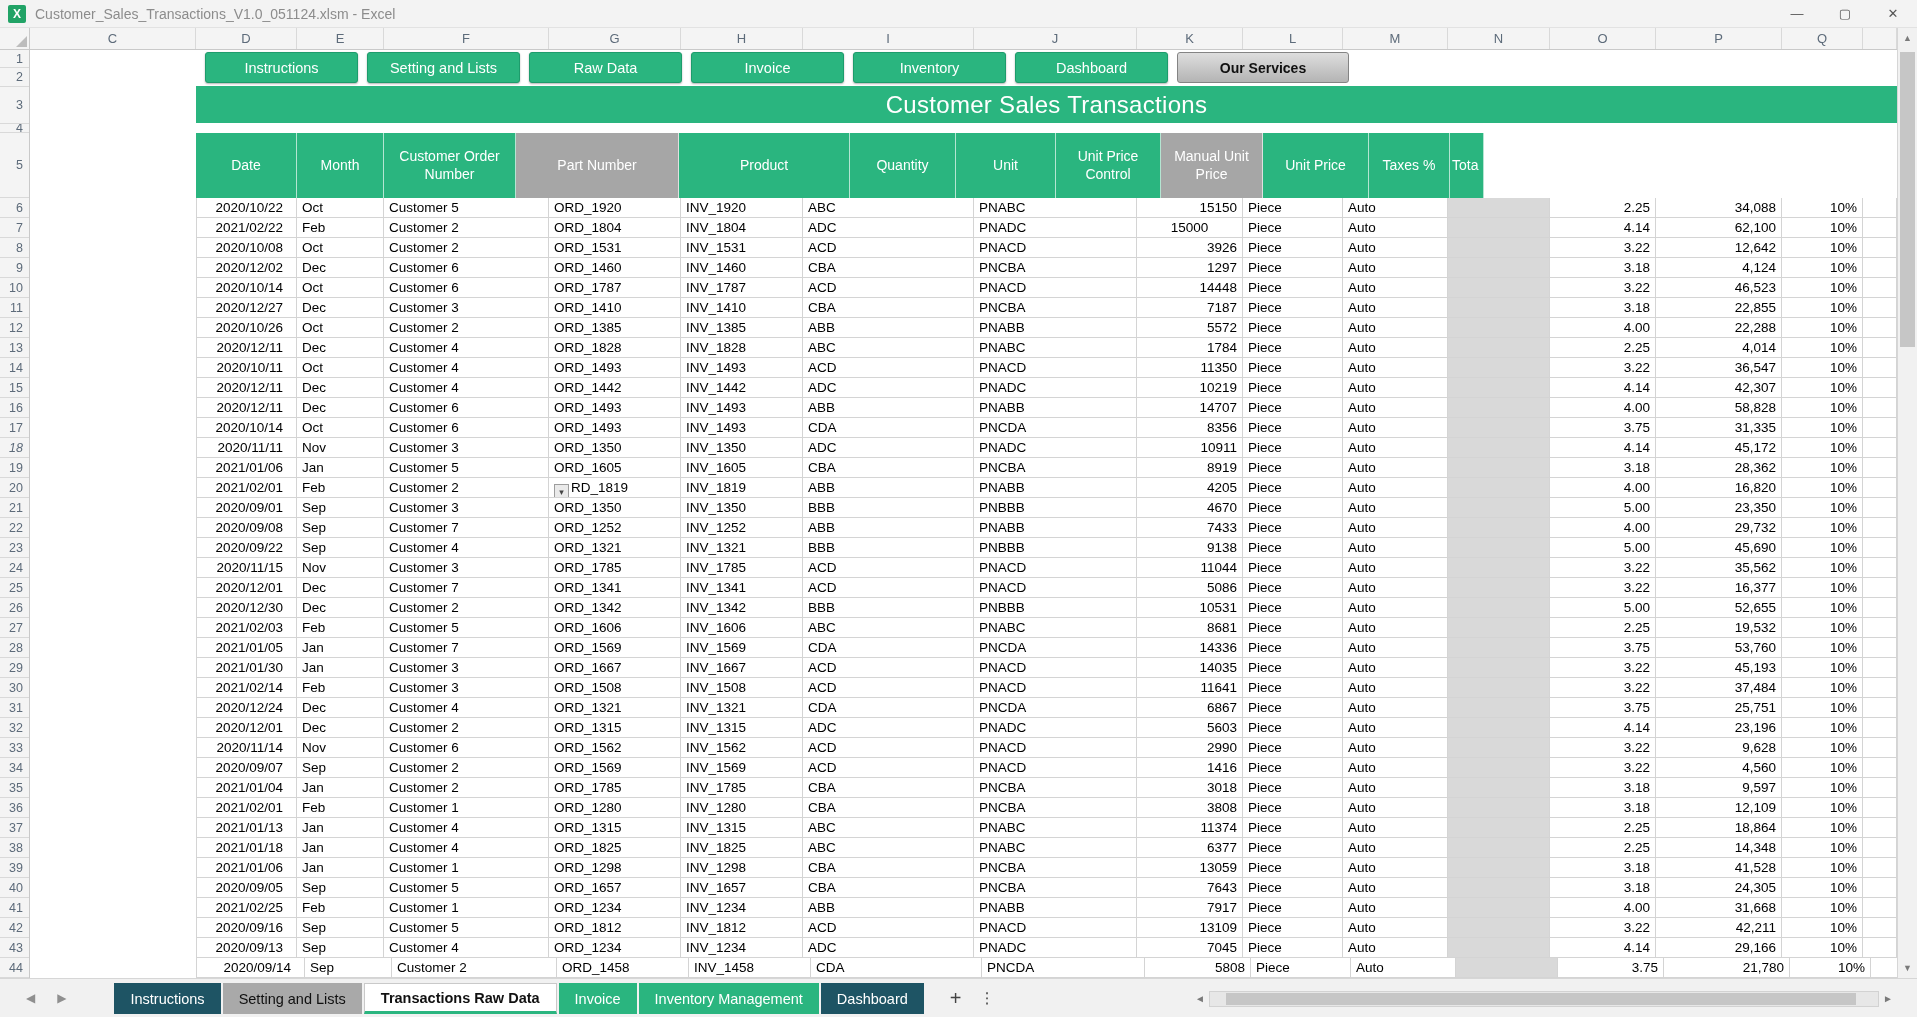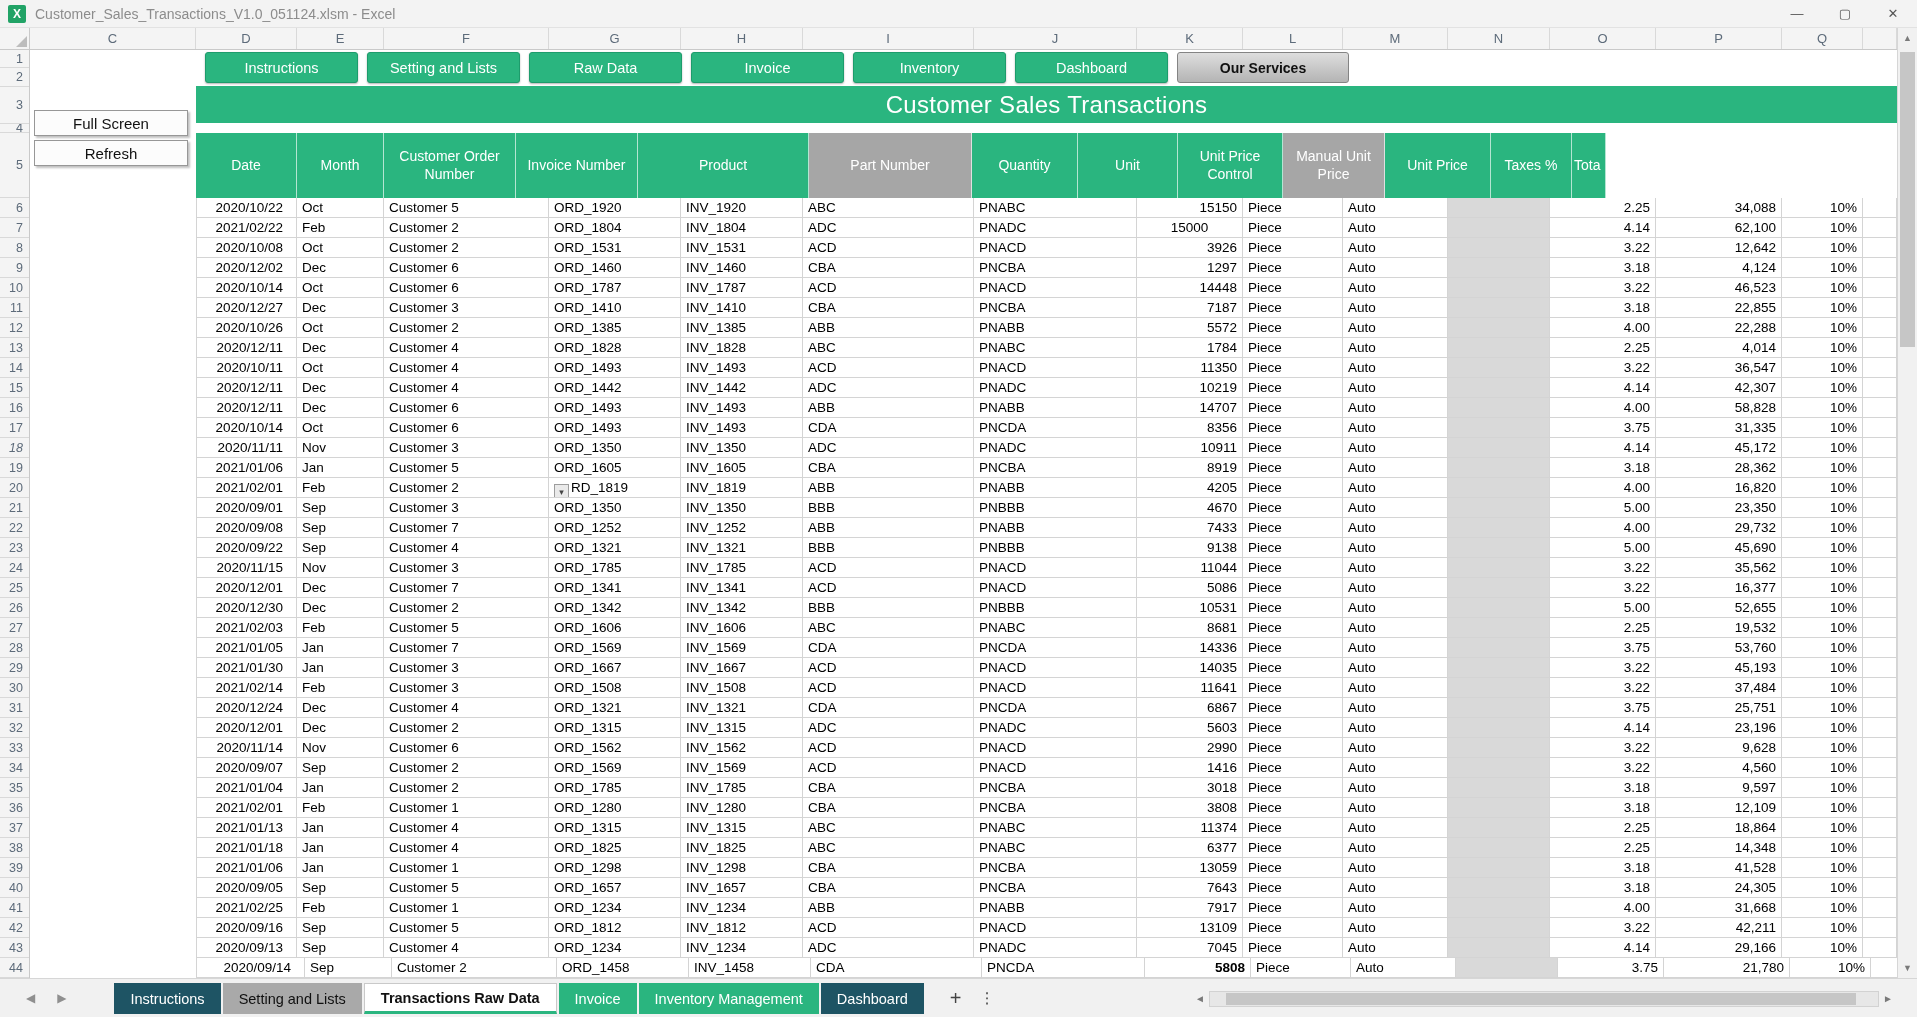--- a/index.html
+++ b/index.html
@@ -192,31 +192,26 @@
         <div class="navbtn green">Setting and Lists</div>
         <div class="navbtn green">Raw Data</div>
         <div class="navbtn green">Invoice</div>
         <div class="navbtn green">Inventory</div>
         <div class="navbtn green">Dashboard</div>
         <div class="navbtn gray">Our Services</div>
       </div>
     <div class="banner">
       <span>Customer Sales Transactions</span>
     </div>
-    <div class="sidebuttons" id="sideButtons">
-        <div class="sidebtn">Full Screen</div>
-        <div class="sidebtn">Refresh</div>
-      </div>
     <div class="table-header" id="tableHeader">
         <div class="thcell green" style="width: 101px;">Date</div>
         <div class="thcell green" style="width: 87px;">Month</div>
         <div class="thcell green" style="width: 132px;">Customer Order Number</div>
-        <div class="thcell green" style="width: 122px;">Invoice Number</div>
+        <div class="thcell gray" style="width: 163px;">Part Number</div>
         <div class="thcell green" style="width: 171px;">Product</div>
-        <div class="thcell gray" style="width: 163px;">Part Number</div>
         <div class="thcell green" style="width: 106px;">Quantity</div>
         <div class="thcell green" style="width: 100px;">Unit</div>
         <div class="thcell green" style="width: 105px;">Unit Price Control</div>
         <div class="thcell gray" style="width: 102px;">Manual Unit Price</div>
         <div class="thcell green" style="width: 106px;">Unit Price</div>
         <div class="thcell green" style="width: 81px;">Taxes %</div>
         <div class="thcell green" style="width: 34px;">Tota</div>
       </div>
     <div class="datarows" id="dataRows">
         <div class="drow">
@@ -905,21 +900,21 @@
         </div>
         <div class="drow">
           <div class="cspacer"></div>
           <div class="dcell ar" style="width: 109px;">2020/09/14</div>
           <div class="dcell al" style="width: 87px;">Sep</div>
           <div class="dcell al" style="width: 165px;">Customer 2</div>
           <div class="dcell al" style="width: 132px;">ORD_1458</div>
           <div class="dcell al" style="width: 122px;">INV_1458</div>
           <div class="dcell al" style="width: 171px;">CDA</div>
           <div class="dcell al" style="width: 163px;">PNCDA</div>
-          <div class="dcell ar" style="width: 106px; font-weight: bold;">5808</div>
+          <div class="dcell ar" style="width: 106px;">5808</div>
           <div class="dcell al" style="width: 100px;">Piece</div>
           <div class="dcell al" style="width: 105px;">Auto</div>
           <div class="dcell al grayfill" style="width: 102px;"></div>
           <div class="dcell ar" style="width: 106px;">3.75</div>
           <div class="dcell ar" style="width: 126px;">21,780</div>
           <div class="dcell ar" style="width: 81px;">10%</div>
           <div class="dcell al" style="width: 34px;"></div>
         </div>
       </div>
   </div>

